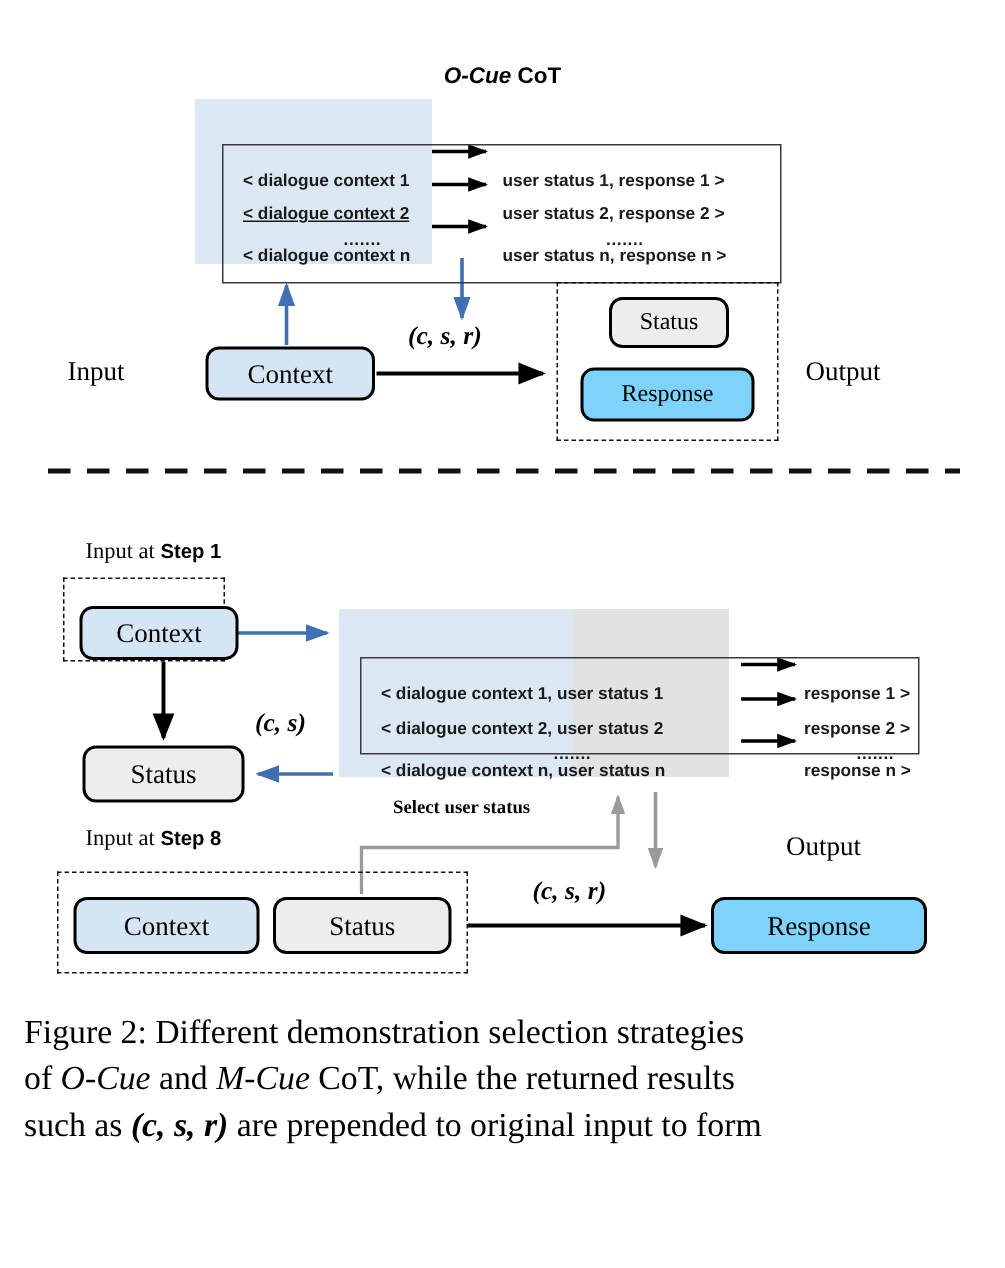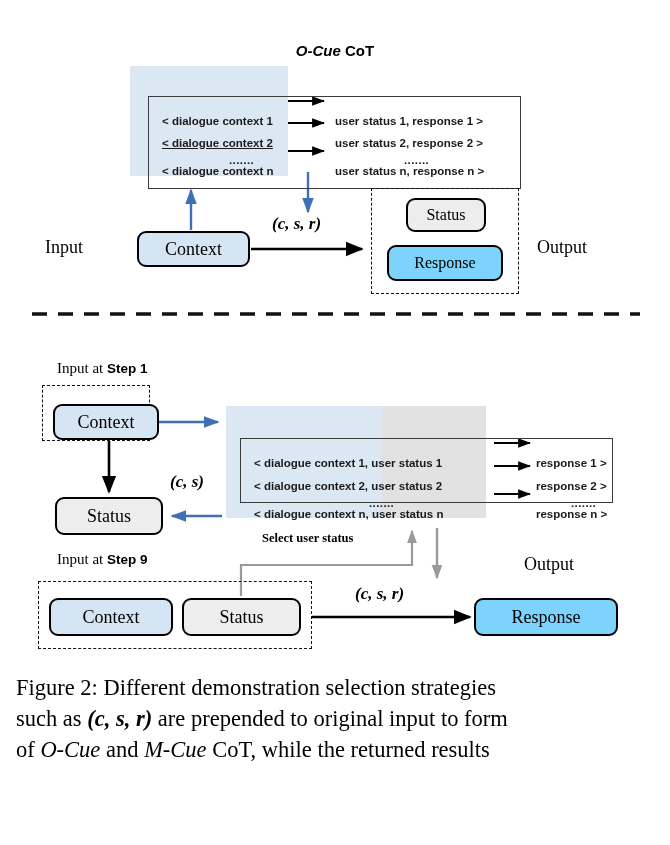--- a/index.html
+++ b/index.html
@@ -214,32 +214,32 @@
       <div class="demo-row" style="top:69px;">
         <span class="lhs" style="left:13px;">&lt; dialogue context n, user status n</span>
         <span class="rhs" style="left:295px;">response n &gt;</span>
       </div>
     </div>
   </div>
 
   <div class="sel-lbl" style="left:262px;top:531px;">Select user status</div>
 
   <div class="lbl-sm" style="left:57px;top:551px;">
-    <span>Input at </span><b>Step 9</b>
+    <span>Input at </span><b>Step 8</b>
   </div>
 
   <div class="dashed" style="left:38px;top:581px;width:274px;height:68px;"></div>
   <div class="node blue" style="left:49px;top:598px;width:124px;height:38px;">Context</div>
   <div class="node gray" style="left:182px;top:598px;width:119px;height:38px;">Status</div>
 
   <div class="tuple" style="left:355px;top:584px;">(c, s, r)</div>
 
   <div class="lbl" style="left:524px;top:554px;">Output</div>
 
   <div class="node green" style="left:474px;top:598px;width:144px;height:38px;">Response</div>
 
   <div class="caption">
     <div>Figure 2:  Different demonstration selection strategies</div>
+    <div><span>of </span><i>O-Cue</i><span> and </span><i>M-Cue</i><span> CoT, while the returned results</span></div>
     <div><span>such as </span><span class="mb">(c, s, r)</span><span> are prepended to original input to form</span></div>
-    <div><span>of </span><i>O-Cue</i><span> and </span><i>M-Cue</i><span> CoT, while the returned results</span></div>
   </div>
 
 </div>
 
 </body></html>

